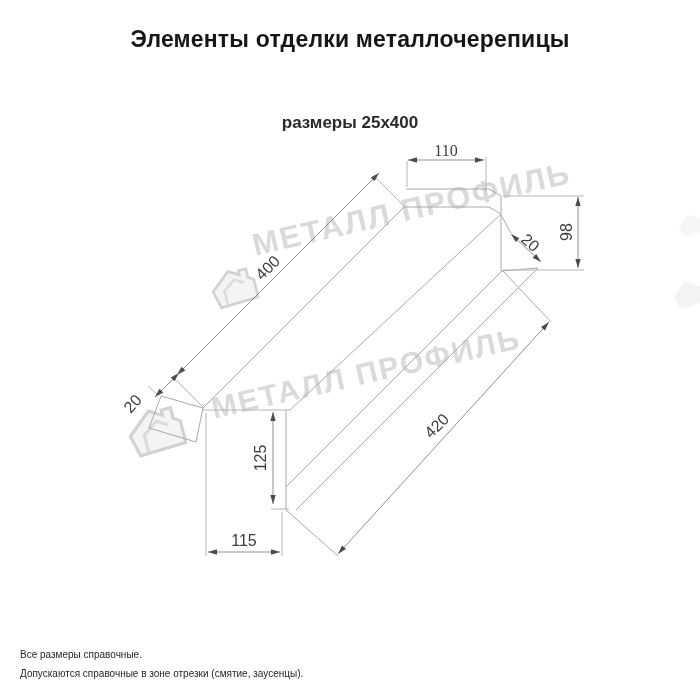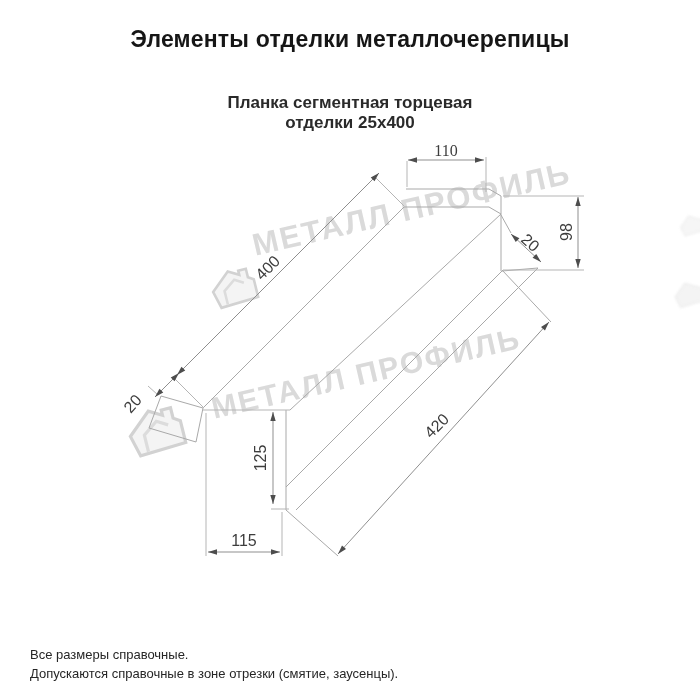--- a/index.html
+++ b/index.html
@@ -24,33 +24,32 @@
     transform:translate(-50%,-50%);text-shadow:0 0 2px #fff;
   }
   .wm{
     position:absolute;font-weight:700;color:#dadada;white-space:nowrap;
     letter-spacing:2px;text-shadow:0 1px 0 #ffffff;
     transform-origin:left center;
   }
   .wm1{left:253px;top:228px;font-size:31px;transform:rotate(-13deg);}
   .wm2{left:212px;top:392px;font-size:30px;transform:rotate(-13deg);}
   .wmlogo{position:absolute;transform-origin:center;}
-  .notes{position:absolute;left:30px;color:#262626;font-size:13px;line-height:19px;}
+  .notes{position:absolute;left:20px;color:#262626;font-size:10px;line-height:19px;}
   .note1{top:645px;}
   .note2{top:664px;}
   .frag{position:absolute;opacity:.55;filter:blur(1px);}
 </style>
 </head>
 <body>
 
 <div class="stage">
 
   <div class="page-title">Элементы отделки металлочерепицы</div>
-  <div class="subtitle l1">Планка сегментная торцевая</div>
-  <div class="subtitle l2">отделки 25х400</div>
+  <div class="subtitle l2">размеры 25х400</div>
 
   <svg class="wmlogo" style="left:208px;top:264px;transform:rotate(-14deg);" width="52" height="44" viewBox="0 0 60 50">
     <path d="M5 26 L27 7 L39 14 L39 9 L48 9 L48 19 L54 23 L54 44 L10 46 Z" fill="#f4f4f4" stroke="#d2d2d2" stroke-width="3"></path>
     <path d="M18 44 L18 28 L32 18 L42 24" fill="none" stroke="#dcdcdc" stroke-width="3"></path>
   </svg>
   <div class="wm wm1">МЕТАЛЛ ПРОФИЛЬ</div>
 
   <svg class="wmlogo" style="left:124px;top:402px;transform:rotate(-14deg);" width="64" height="54" viewBox="0 0 60 50">
     <path d="M5 26 L27 7 L39 14 L39 9 L48 9 L48 19 L54 23 L54 44 L10 46 Z" fill="#f4f4f4" stroke="#d2d2d2" stroke-width="3"></path>
     <path d="M18 44 L18 28 L32 18 L42 24" fill="none" stroke="#dcdcdc" stroke-width="3"></path>

